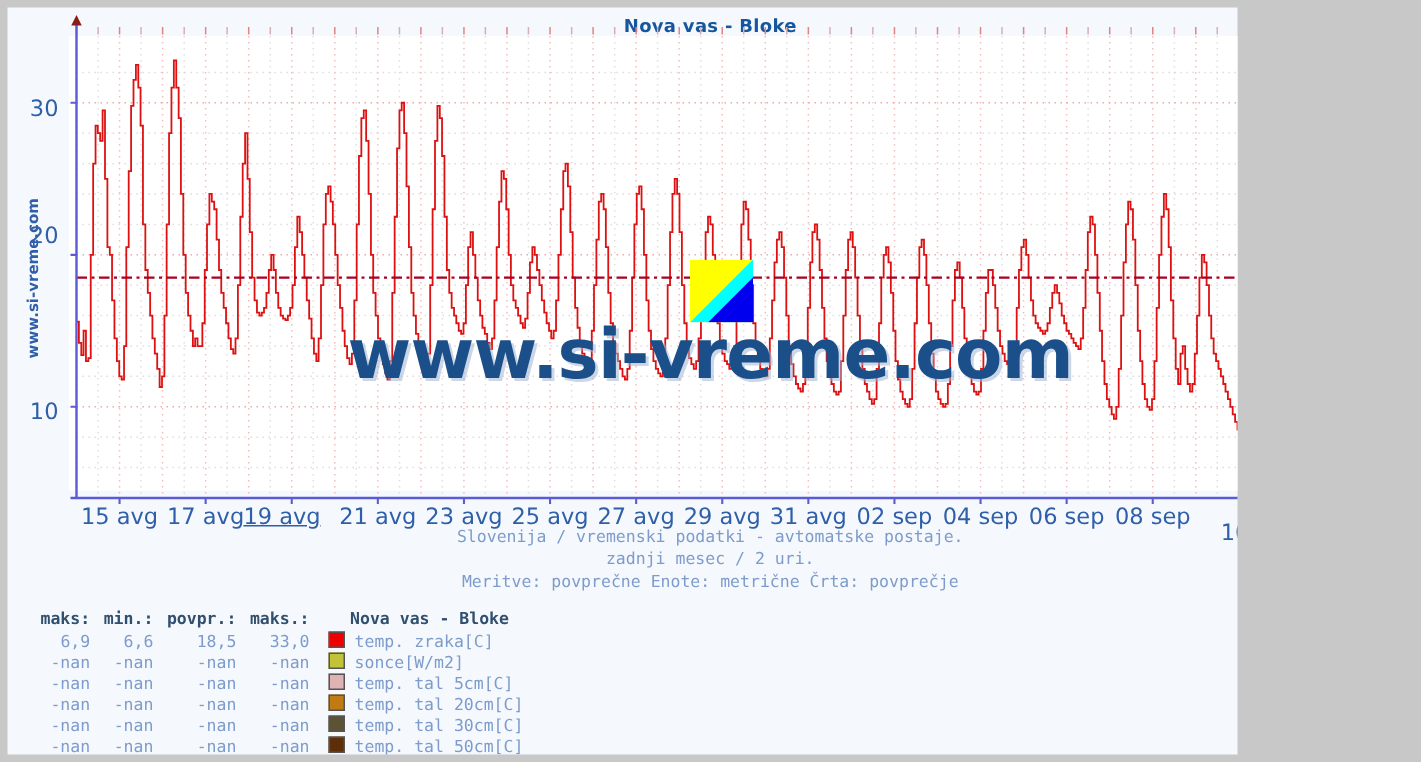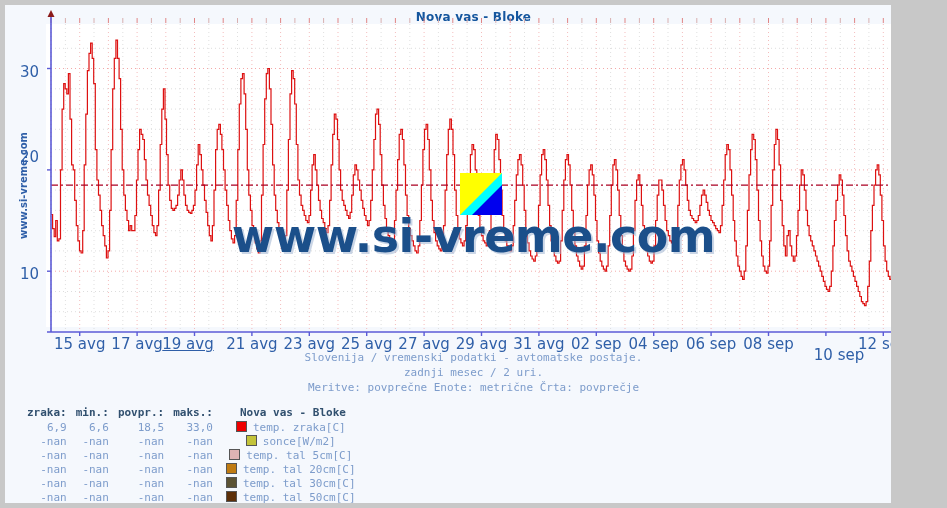--- a/index.html
+++ b/index.html
@@ -4,21 +4,21 @@
 <style>
   html,body{margin:0;padding:0;}
   body{
     width:947px;height:508px;
     background:#c8c8c8;
     font-family:"DejaVu Sans Mono", monospace;
     overflow:hidden;
   }
   #page{
     position:absolute;left:5px;top:5px;
-    width:886px;height:498px;
+    width:820px;height:498px;
     background:#f5f8fd;
     box-sizing:border-box;
     overflow:hidden;
   }
   
   #title{
     position:absolute;left:0;top:5px;width:937px;
     text-align:center;
     font-family:"DejaVu Sans","Liberation Sans",sans-serif;
     font-size:12px;font-weight:bold;color:#15569e;
@@ -90,21 +90,21 @@
   #legend th{
     font-weight:bold;color:#31506f;
     text-align:right;padding:0 9px 2px 0;
   }
   #legend th.nm{text-align:left;padding-left:18px;color:#31506f;}
   #legend td{
     color:#7d9ccb;text-align:right;padding:0 9px 1px 0;
     white-space:nowrap;
   }
   #legend td.nm{
-    text-align:center;color:#7d9ccb;padding-left:4px;
+    text-align:left;color:#7d9ccb;padding-left:4px;
     white-space:nowrap;
   }
   .sw{
     display:inline-block;width:9px;height:9px;
     border:1px solid #555;margin-right:6px;
     vertical-align:-1px;
   }
 </style>
 </head>
 <body>
@@ -313,21 +313,21 @@
     </svg>
   </div>
 
   <div class="foot" id="foot1">Slovenija / vremenski podatki - avtomatske postaje.</div>
   <div class="foot" id="foot2">zadnji mesec / 2 uri.</div>
   <div class="foot" id="foot3">Meritve: povprečne  Enote: metrične  Črta: povprečje</div>
 
   <table id="legend">
     <thead>
       <tr>
-        <th>zraka:</th>
+        <th>maks:</th>
         <th>min.:</th>
         <th>povpr.:</th>
         <th>maks.:</th>
         <th class="nm">Nova vas - Bloke</th>
       </tr>
     </thead>
     <tbody id="legend-body">
         <tr>
           <td>6,9</td>
           <td>6,6</td>

